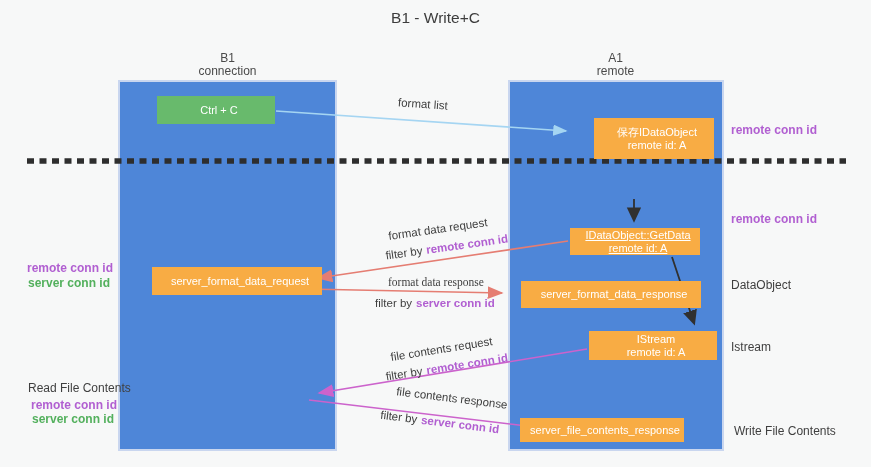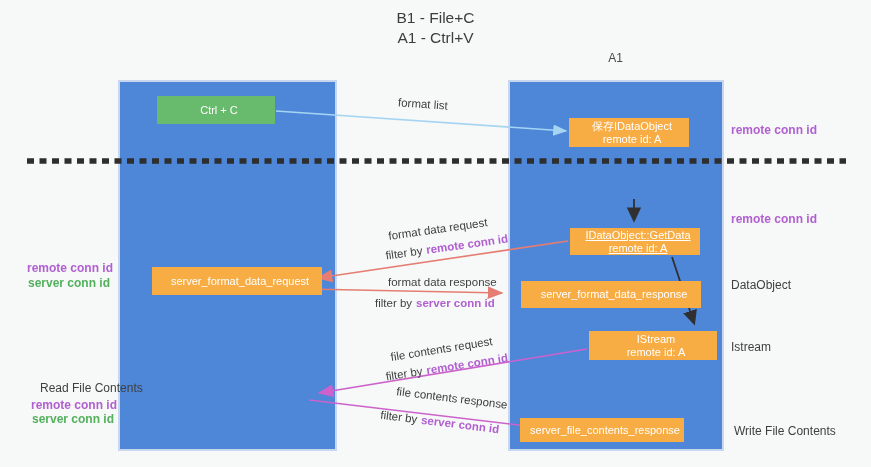--- a/index.html
+++ b/index.html
@@ -62,26 +62,30 @@
   .ann.purple{color:#b15fd1;font-weight:bold;}
   .ann.green{color:#53b05d;font-weight:bold;}
   svg.overlay{position:absolute;left:0;top:0;pointer-events:none;}
 </style>
 </head>
 <body>
 
 <div class="canvas">
 
   <div class="abs title">
-    <div>B1 - File+C</div>
-    <div>A1 - Ctrl+V</div>
+    <div>B1 - Write+C</div>
   </div>
 
+  <div class="abs lane-header" style="left:160px;top:52px;width:135px;">
+    <div>B1</div>
+    <div>connection</div>
+  </div>
   <div class="abs lane-header" style="left:548px;top:52px;width:135px;">
     <div>A1</div>
+    <div>remote</div>
   </div>
 
   <div class="abs lane" style="left:118px;top:80px;width:219px;height:371px;"></div>
   <div class="abs lane" style="left:508px;top:80px;width:216px;height:371px;"></div>
 
   <svg class="overlay" width="871" height="467" viewBox="0 0 871 467">
     <defs>
       <marker id="ah-blue" markerWidth="10" markerHeight="8" refX="8" refY="3.5" orient="auto">
         <path d="M0,0 L9,3.5 L0,7 Z" fill="#a5d5f2"></path>
       </marker>
@@ -110,21 +114,21 @@
 
     <line x1="587" y1="349" x2="319" y2="393" stroke="#cc63cc" stroke-width="1.6" marker-end="url(#ah-magenta)"></line>
 
     <line x1="309" y1="400" x2="535" y2="427" stroke="#cc63cc" stroke-width="1.6" marker-end="url(#ah-magenta)"></line>
   </svg>
 
   <div class="abs box green" style="left:157px;top:96px;width:118px;height:28px;">
     <div>Ctrl + C</div>
   </div>
 
-  <div class="abs box orange" style="left:569px;top:118px;width:120px;height:29px;text-align:center;">
+  <div class="abs box orange" style="left:594px;top:118px;width:120px;height:41px;text-align:center;">
     <div>保存IDataObject</div>
     <div>remote id: A</div>
   </div>
 
   <div class="abs box orange" style="left:570px;top:228px;width:130px;height:27px;text-decoration:underline;">
     <div>IDataObject::GetData</div>
     <div>remote id: A</div>
   </div>
 
   <div class="abs box orange" style="left:152px;top:267px;width:170px;height:28px;">
@@ -149,21 +153,21 @@
     <span>format list</span>
   </div>
 
   <div class="abs flow-label" style="left:388px;top:223px;transform:rotate(-8deg);">
     <span>format data request</span>
   </div>
   <div class="abs flow-label" style="left:385px;top:241px;transform:rotate(-8deg);">
     <span>filter by</span><span class="hl hl-purple">remote conn id</span>
   </div>
 
-  <div class="abs flow-label" style="left:388px;top:276px;">
+  <div class="abs flow-label" style="left:388px;top:276px;font-family:Liberation Serif, serif;">
     <span>format data response</span>
   </div>
   <div class="abs flow-label" style="left:375px;top:297px;">
     <span>filter by</span><span class="hl hl-purple">server conn id</span>
   </div>
 
   <div class="abs flow-label" style="left:390px;top:343px;transform:rotate(-9deg);">
     <span>file contents request</span>
   </div>
   <div class="abs flow-label" style="left:385px;top:361px;transform:rotate(-9deg);">
@@ -173,21 +177,21 @@
   <div class="abs flow-label" style="left:396px;top:392px;transform:rotate(7deg);">
     <span>file contents response</span>
   </div>
   <div class="abs flow-label" style="left:380px;top:416px;transform:rotate(7deg);">
     <span>filter by</span><span class="hl hl-purple">server conn id</span>
   </div>
 
   <div class="abs ann purple" style="left:27px;top:261px;">remote conn id</div>
   <div class="abs ann green" style="left:28px;top:276px;">server conn id</div>
 
-  <div class="abs ann dark" style="left:40px;top:381px;">Read File Contents</div>
+  <div class="abs ann dark" style="left:28px;top:381px;">Read File Contents</div>
   <div class="abs ann purple" style="left:31px;top:398px;">remote conn id</div>
   <div class="abs ann green" style="left:32px;top:412px;">server conn id</div>
 
   <div class="abs ann purple" style="left:731px;top:123px;">remote conn id</div>
   <div class="abs ann purple" style="left:731px;top:212px;">remote conn id</div>
   <div class="abs ann dark" style="left:731px;top:236px;margin-top:42px;">DataObject</div>
   <div class="abs ann dark" style="left:731px;top:340px;">Istream</div>
   <div class="abs ann dark" style="left:734px;top:424px;">Write File Contents</div>
 
 </div>

